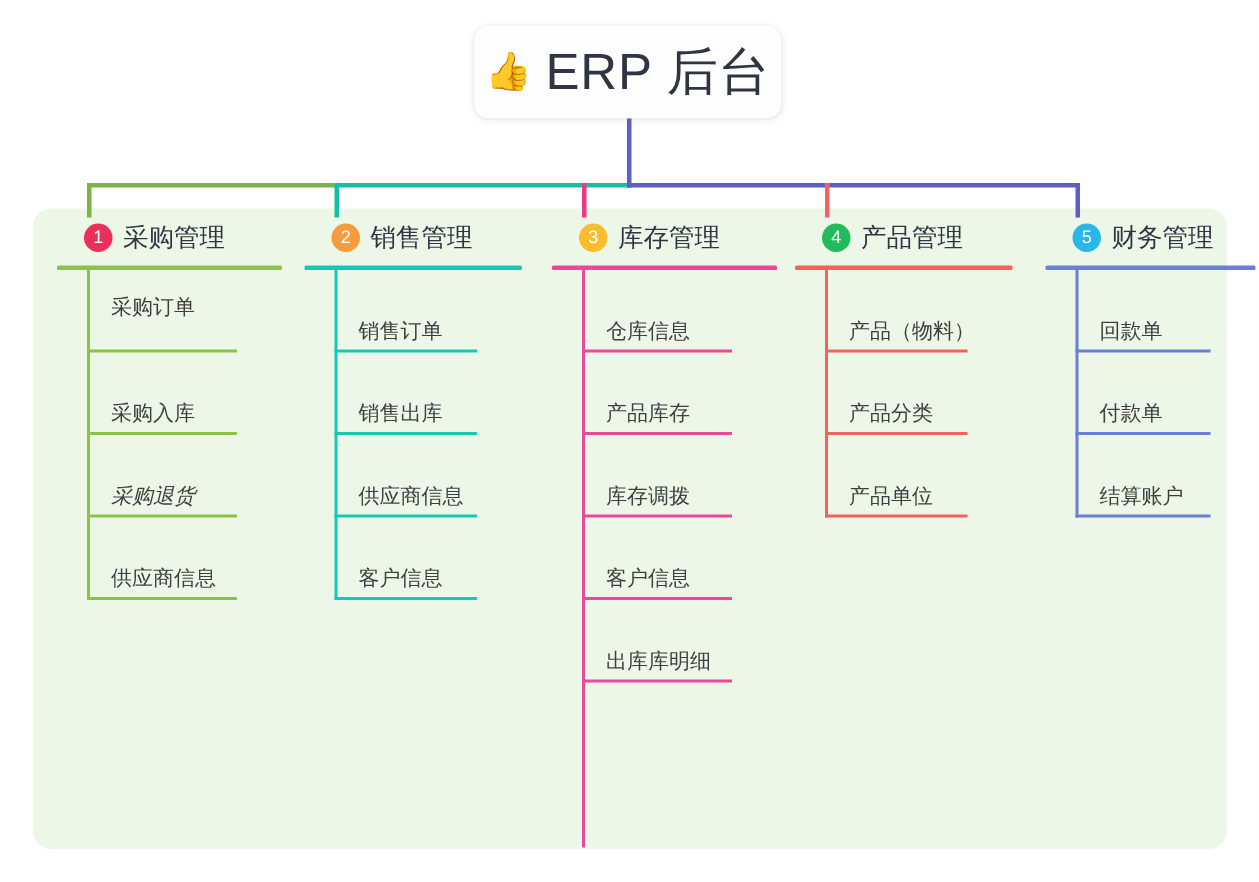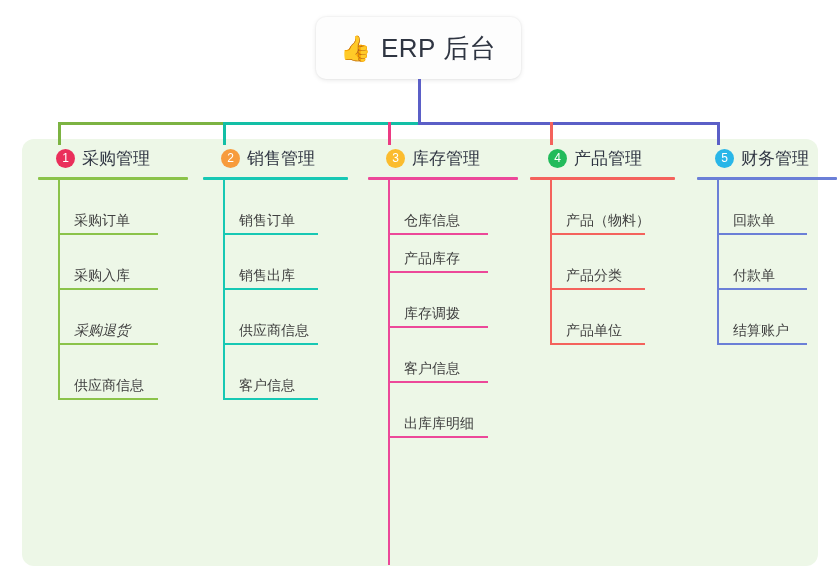--- a/index.html
+++ b/index.html
@@ -32,21 +32,21 @@
     gap: 9px;
     box-sizing: border-box;
   }
   #root-card .thumb {
     font-size: 25px;
     line-height: 1;
     color: #f7b731;
     display: inline-block;
   }
   #root-card .root-title {
-    font-size: 26px;
+    font-size: 34px;
     letter-spacing: 0.5px;
     color: #2f3542;
     white-space: nowrap;
   }
 
   
   .conn {
     position: absolute;
   }
 
@@ -151,21 +151,21 @@
 
 <div id="columns">
     <div class="column" style="left: 38px;">
       <div class="col-head">
         <span class="badge" style="background: rgb(234, 47, 91);">1</span>
         <span class="col-title">采购管理</span>
       </div>
       <div class="head-rule" style="background: rgb(139, 195, 74); width: 150px;"></div>
       <div class="leaves">
         <div class="spine" style="background: rgb(139, 195, 74); height: 220px;"></div>
-        <div class="leaf" style="height: 55px;">
+        <div class="leaf" style="height: 55px; align-items: center;">
           <span class="leaf-label">采购订单</span>
           <div class="leaf-rule" style="background: rgb(139, 195, 74); width: 100px;"></div>
         </div>
         <div class="leaf" style="height: 55px;">
           <span class="leaf-label">采购入库</span>
           <div class="leaf-rule" style="background: rgb(139, 195, 74); width: 100px;"></div>
         </div>
         <div class="leaf" style="height: 55px; font-style: italic;">
           <span class="leaf-label">采购退货</span>
           <div class="leaf-rule" style="background: rgb(139, 195, 74); width: 100px;"></div>
@@ -207,21 +207,21 @@
         <span class="badge" style="background: rgb(251, 188, 46);">3</span>
         <span class="col-title">库存管理</span>
       </div>
       <div class="head-rule" style="background: rgb(236, 72, 153); width: 150px;"></div>
       <div class="leaves">
         <div class="spine" style="background: rgb(236, 72, 153); height: 385px;"></div>
         <div class="leaf" style="height: 55px;">
           <span class="leaf-label">仓库信息</span>
           <div class="leaf-rule" style="background: rgb(236, 72, 153); width: 100px;"></div>
         </div>
-        <div class="leaf" style="height: 38px;">
+        <div class="leaf" style="height: 55px;">
           <span class="leaf-label">产品库存</span>
           <div class="leaf-rule" style="background: rgb(236, 72, 153); width: 100px;"></div>
         </div>
         <div class="leaf" style="height: 55px;">
           <span class="leaf-label">库存调拨</span>
           <div class="leaf-rule" style="background: rgb(236, 72, 153); width: 100px;"></div>
         </div>
         <div class="leaf" style="height: 55px;">
           <span class="leaf-label">客户信息</span>
           <div class="leaf-rule" style="background: rgb(236, 72, 153); width: 100px;"></div>

